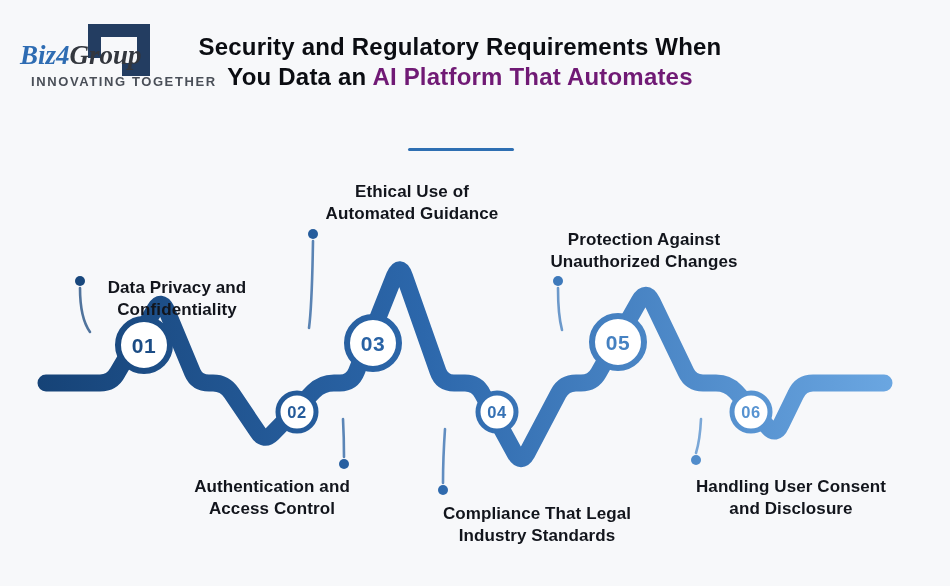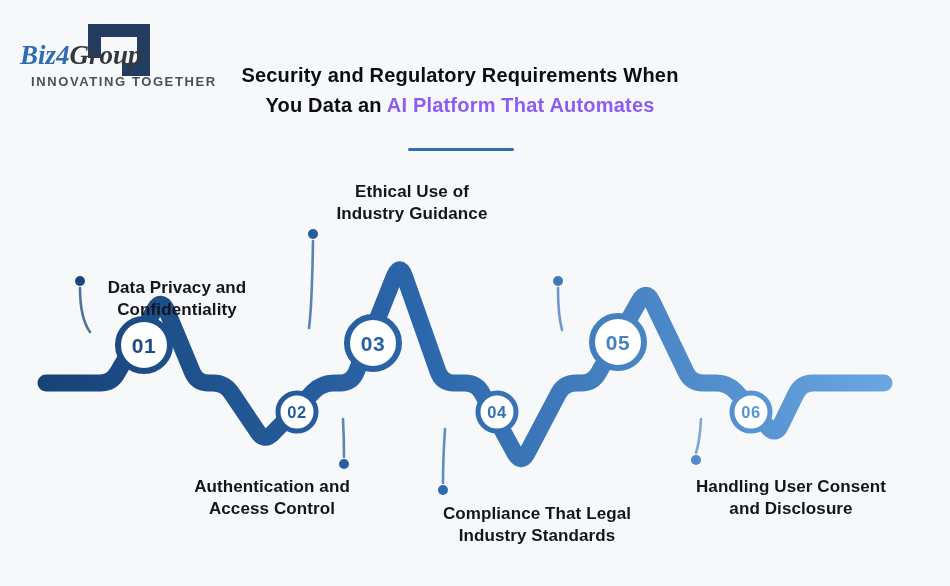--- a/index.html
+++ b/index.html
@@ -21,25 +21,25 @@
   }
   .brand .b-blue{color:#2e6cb3;}
   .brand .b-dark{color:#33373e;}
   .tagline{
     position:absolute;left:13px;top:58px;z-index:2;
     font-size:13px;font-weight:700;letter-spacing:1.6px;
     color:#4a4f58;white-space:nowrap;
   }
   
   .title{
-    position:absolute;left:110px;top:60px;width:700px;
-    text-align:center;font-weight:700;font-size:20px;line-height:30px;
+    position:absolute;left:110px;top:32px;width:700px;
+    text-align:center;font-weight:700;font-size:24px;line-height:30px;
     color:#0b0d12;letter-spacing:0.2px;
   }
-  .title .hl{color:#8b5cf6;}
+  .title .hl{color:#701a75;}
   .title-underline{
     position:absolute;left:408px;top:148px;width:106px;height:3px;
     background:#2e6fb2;border-radius:2px;
   }
   
   .wave{position:absolute;left:0;top:0;width:950px;height:586px;}
   .node-number{
     font-family:"Liberation Sans", sans-serif;
     font-weight:700;letter-spacing:0.5px;
   }
@@ -134,19 +134,21 @@
       <circle cx="751" cy="412" r="19" fill="#ffffff" stroke="url(#wgrad)" stroke-width="5"></circle>
       <text class="node-number" x="751" y="418" font-size="16.5" text-anchor="middle" fill="url(#wgrad)">06</text>
     </g>
   </svg>
 
   <div class="step-label" style="left:47px;top:229px;margin-top:48px;">Data Privacy and
 Confidentiality</div>
   <div class="step-label" style="left:142px;top:476px;">Authentication and
 Access Control</div>
   <div class="step-label" style="left:282px;top:181px;">Ethical Use of
-Industry Guidance</div>
+Automated Guidance</div>
   <div class="step-label" style="left:407px;top:503px;">Compliance That Legal
 Industry Standards</div>
+  <div class="step-label" style="left:514px;top:229px;">Protection Against
+Unauthorized Changes</div>
   <div class="step-label" style="left:661px;top:476px;">Handling User Consent
 and Disclosure</div>
 
 </div>
 
 </body></html>

